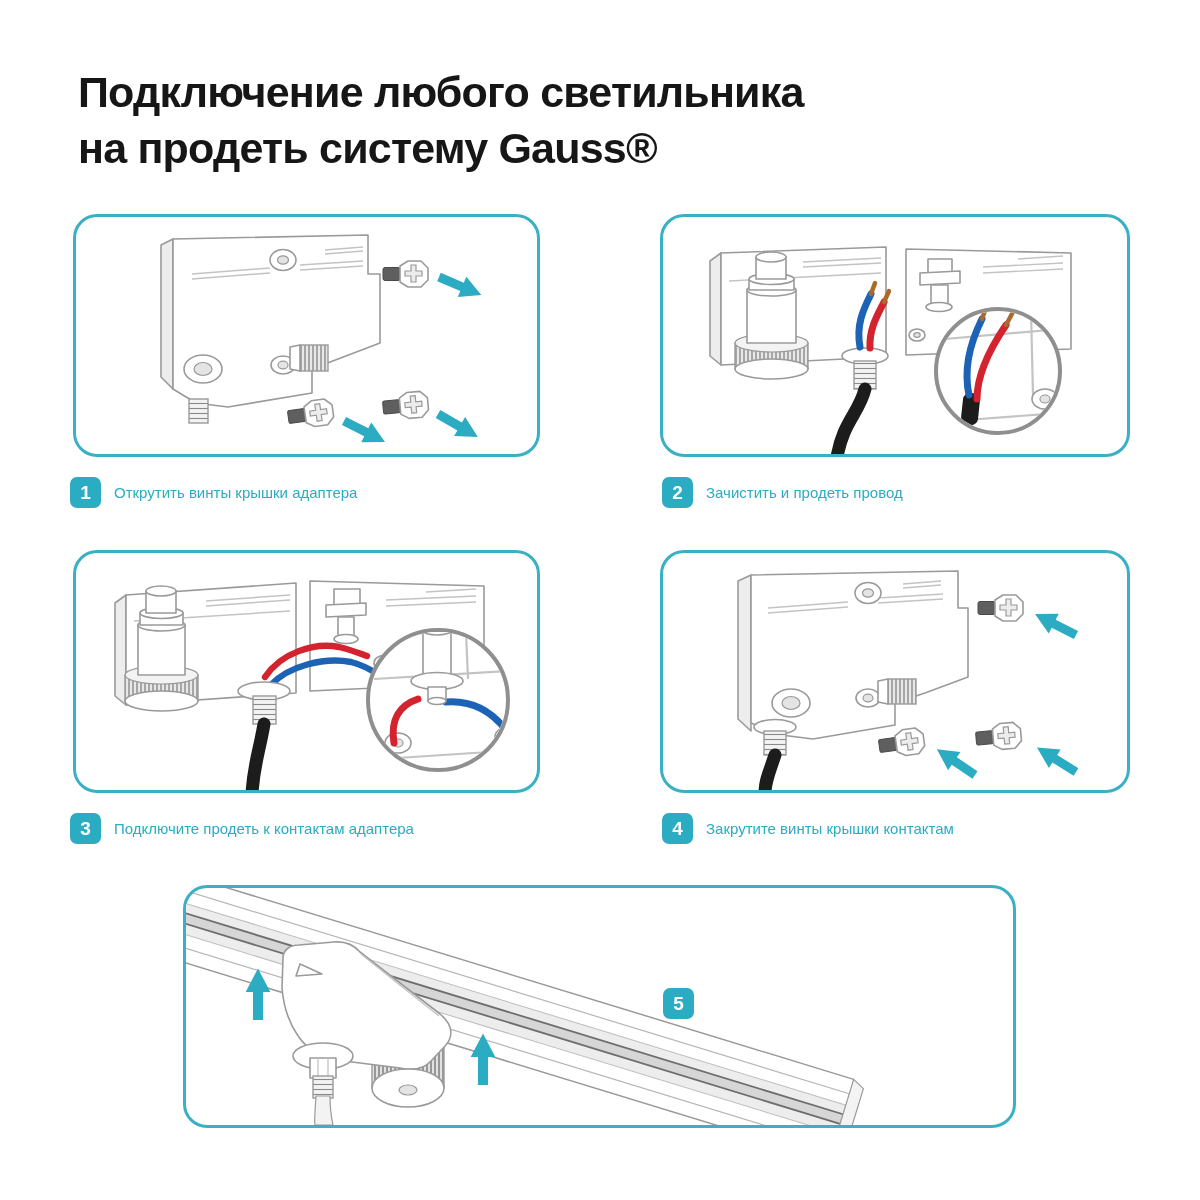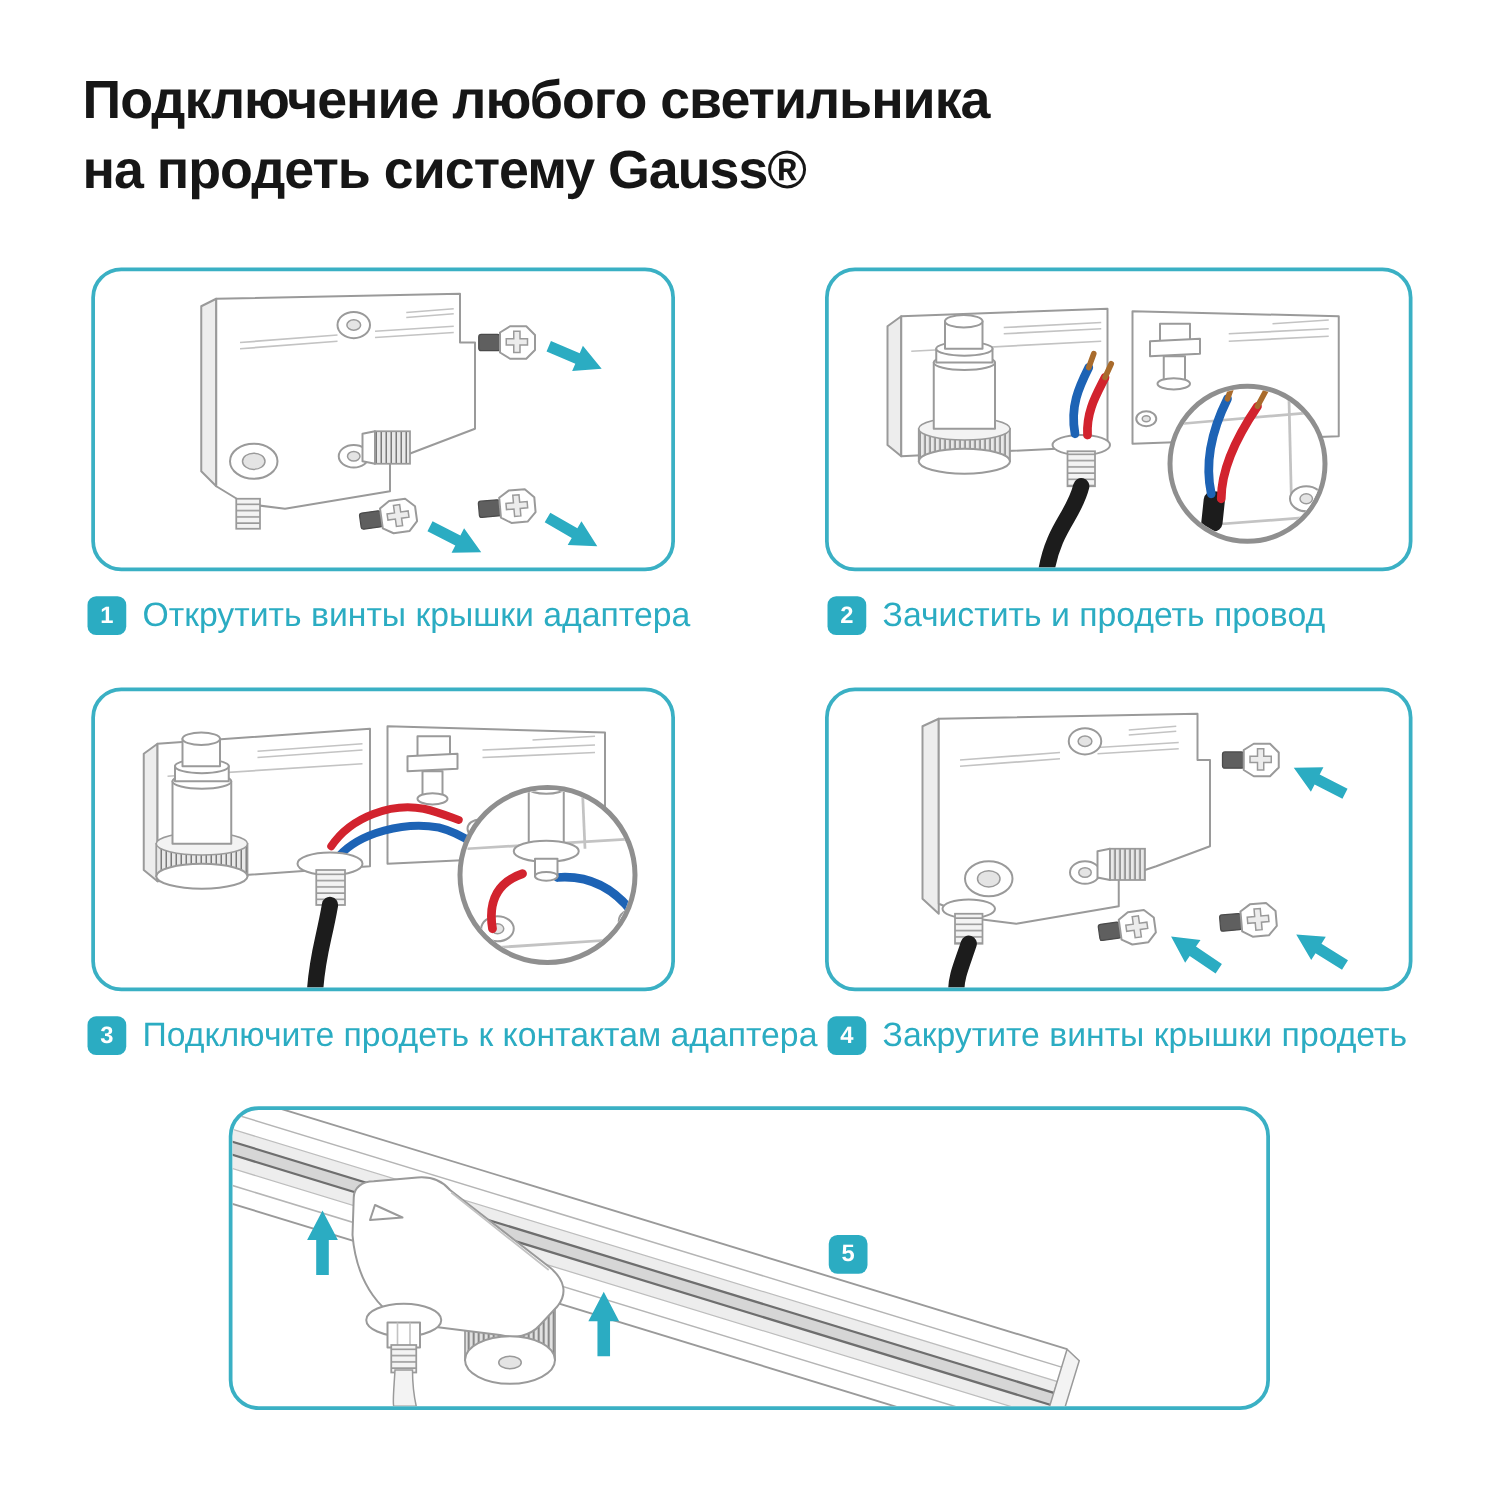--- a/index.html
+++ b/index.html
@@ -1,23 +1,23 @@
 <!DOCTYPE html>
 <html style="--accent: #2BACC2; --panelBorder: #3AB0C4; --titleText: #161616; --line: #9a9a9a; --lineSoft: #c3c3c3; --metalDark: #5f5f5f; --wireBlue: #1D63B5; --wireRed: #D2232E; --copper: #A96B2C; --cable: #1c1c1c;"><head>
 <meta charset="utf-8">
 <style>
   html,body{margin:0;padding:0}
   body{width:1200px;height:1200px;background:#fff;font-family:"Liberation Sans",sans-serif;position:relative;overflow:hidden}
   .sheet{position:absolute;inset:0;background:#fff}
-  .title{position:absolute;left:66px;top:52px;margin:0;font-size:43px;line-height:56px;font-weight:700;color:var(--titleText);letter-spacing:-0.8px}
+  .title{position:absolute;left:66px;top:52px;margin:12px;font-size:43px;line-height:56px;font-weight:700;color:var(--titleText);letter-spacing:-0.8px}
   .panel{position:absolute;border:3px solid var(--panelBorder);border-radius:24px;box-sizing:border-box;overflow:hidden;background:#fff}
   .panel svg{display:block;width:100%;height:100%}
   .caption{position:absolute;display:flex;align-items:center;gap:13px}
   .badge{flex:0 0 auto;width:31px;height:31px;border-radius:7px;background:var(--accent);color:#fff;font-weight:700;font-size:19px;display:flex;align-items:center;justify-content:center}
-  .caption-label{color:var(--accent);font-size:27px;white-space:nowrap}
+  .caption-label{color:var(--accent);font-size:15px;white-space:nowrap}
   
   .w{fill:#fff;stroke:var(--line);stroke-width:1.6;stroke-linejoin:round}
   .w2{fill:#ededed;stroke:var(--line);stroke-width:1.6;stroke-linejoin:round}
   .wt{fill:#f3f3f3;stroke:var(--line);stroke-width:1.2}
   .in{fill:#e4e4e4;stroke:var(--line);stroke-width:1.2}
   .sft{fill:none;stroke:var(--lineSoft);stroke-width:1.4}
   .sft2{fill:none;stroke:var(--lineSoft);stroke-width:2.2}
   .wb{fill:none;stroke:var(--wireBlue);stroke-width:7;stroke-linecap:round}
   .wr{fill:none;stroke:var(--wireRed);stroke-width:7;stroke-linecap:round}
   .wb2{fill:none;stroke:var(--wireBlue);stroke-width:6.4;stroke-linecap:round}
@@ -335,16 +335,16 @@
     <div class="badge">2</div>
     <div class="caption-label">Зачистить и продеть провод</div>
   </div>
 
   <div class="caption" style="left:70px;top:813px">
     <div class="badge">3</div>
     <div class="caption-label">Подключите продеть к контактам адаптера</div>
   </div>
   <div class="caption" style="left:662px;top:813px">
     <div class="badge">4</div>
-    <div class="caption-label">Закрутите винты крышки продеть</div>
+    <div class="caption-label">Закрутите винты крышки контактам</div>
   </div>
 
 </div>
 
 </body></html>

